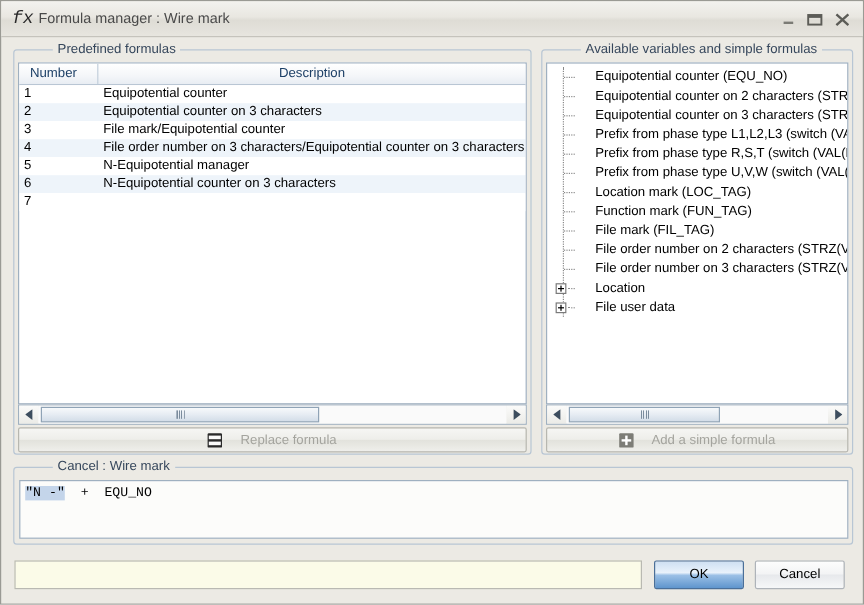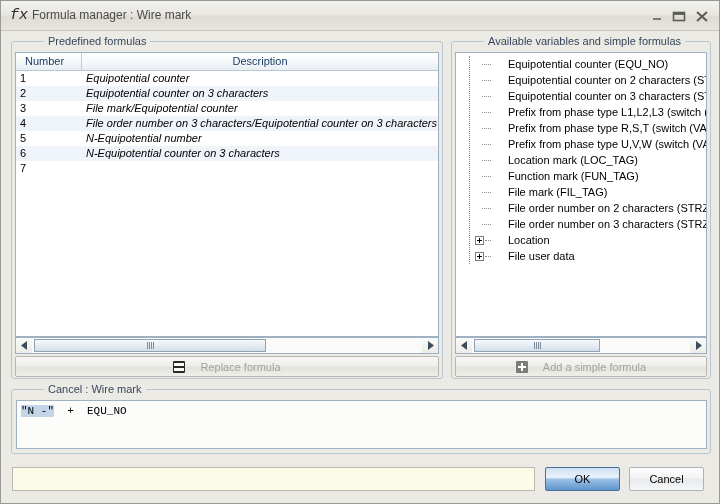--- a/index.html
+++ b/index.html
@@ -131,37 +131,35 @@
   }
   .gr-desc {
     flex: 1;
     padding-left: 4px;
     font-size: 11px;
     line-height: 15px;
     color: #000;
     box-sizing: border-box;
     overflow: hidden;
     white-space: nowrap;
-    font-style: italic;
   }
 
   
   #tree { left: 3px; top: 10px; width: 252px; height: 285px; }
   .tree-inner { position: relative; padding-top: 3px; }
   .tree-row {
     position: relative;
     height: 16px;
     line-height: 16px;
     font-size: 11px;
     color: #000;
     white-space: nowrap;
     padding-left: 40px;
     box-sizing: border-box;
     overflow: hidden;
-    margin-left: 12px;
   }
   .tree-dot {
     position: absolute;
     left: 14px;
     top: 8px;
     width: 9px;
     border-top: 1px dotted #8a8a8a;
   }
   .tree-vline {
     position: absolute;
@@ -397,21 +395,21 @@
           <div class="grid-row odd">
             <div class="gr-number">3</div>
             <div class="gr-desc">File mark/Equipotential counter</div>
           </div>
           <div class="grid-row even">
             <div class="gr-number">4</div>
             <div class="gr-desc">File order number on 3 characters/Equipotential counter on 3 characters</div>
           </div>
           <div class="grid-row odd">
             <div class="gr-number">5</div>
-            <div class="gr-desc">N-Equipotential number</div>
+            <div class="gr-desc">N-Equipotential manager</div>
           </div>
           <div class="grid-row even">
             <div class="gr-number">6</div>
             <div class="gr-desc">N-Equipotential counter on 3 characters</div>
           </div>
           <div class="grid-row odd">
             <div class="gr-number">7</div>
           </div>
         </div>
     </div>

